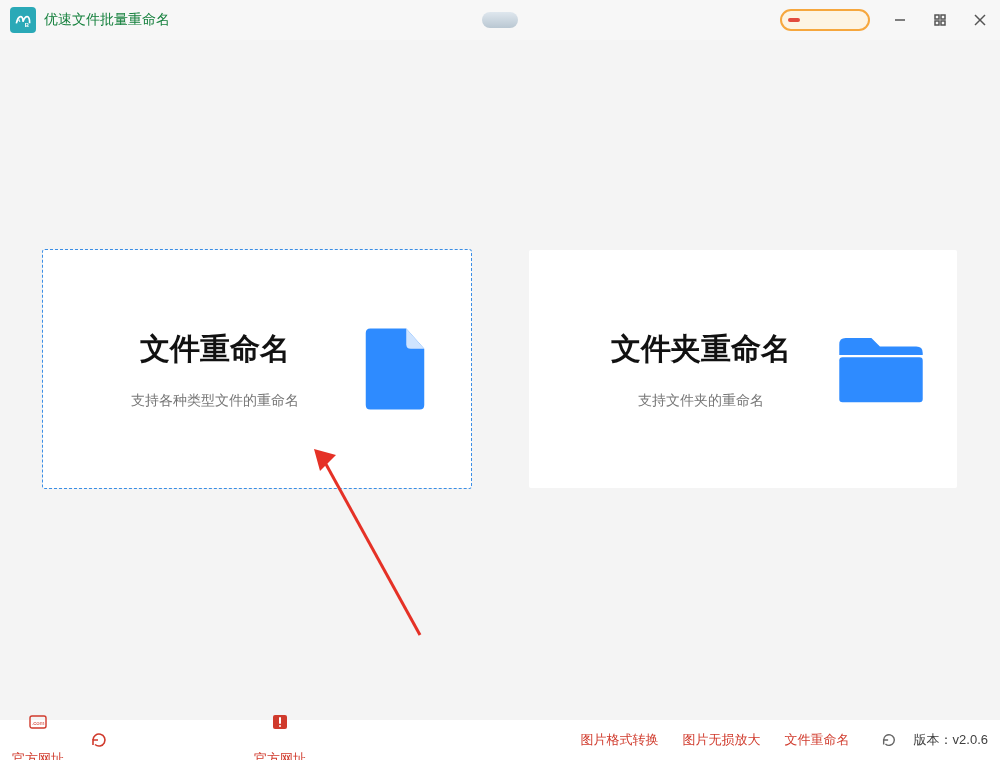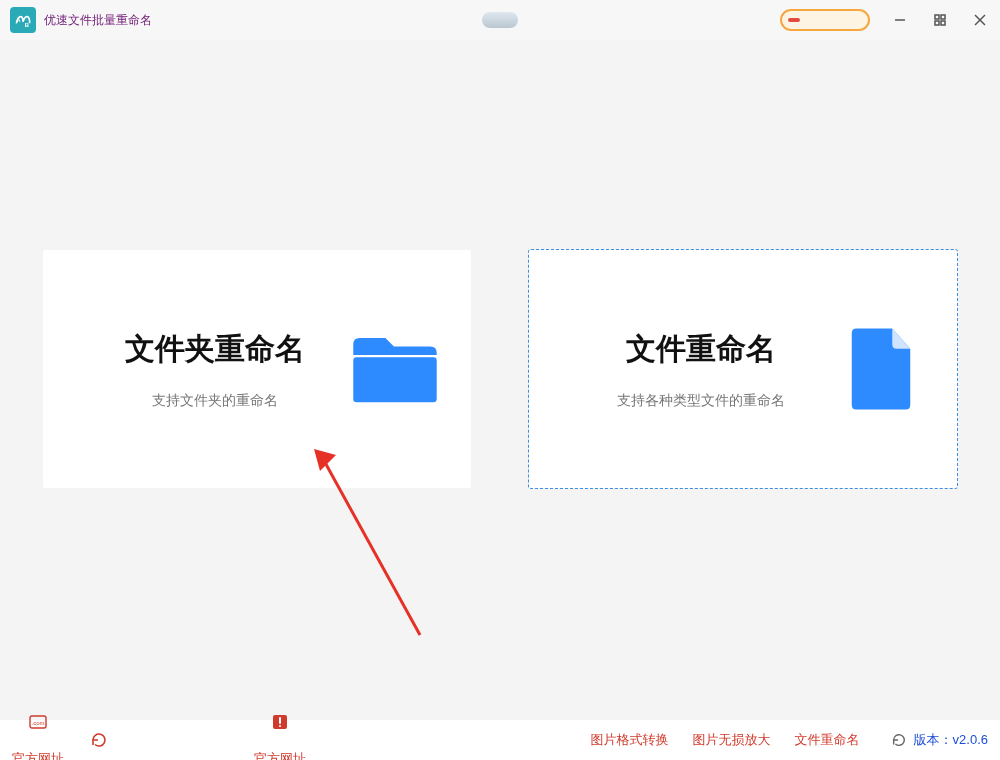--- a/index.html
+++ b/index.html
@@ -27,22 +27,22 @@
     border-radius: 4px;
     display: flex;
     align-items: center;
     justify-content: center;
     color: #fff;
     font-size: 10px;
     font-weight: bold;
     margin-right: 8px;
   }
   .app-title {
-    font-size: 12px;
-    color: #701a75;
+    font-size: 14px;
+    color: #15803d;
   }
   .titlebar-center {
     position: absolute;
     left: 50%;
     top: 50%;
     transform: translate(-50%, -50%);
     width: 36px; height: 16px;
     border-radius: 8px;
     background: linear-gradient(#dfe7ee, #b9c7d2);
   }
@@ -175,22 +175,22 @@
   }
   .footer-spacer { flex: 1; }
   .footer-link {
     color: #d03a2c;
     margin: 0 12px;
     cursor: pointer;
   }
   .version-wrap {
     display: flex;
     align-items: center;
-    gap: 6px;
-    color: #1d4ed8;
+    gap: 16px;
+    color: #404040;
     margin-left: 18px;
   }
 </style>
 </head>
 <body>
 
 <div class="titlebar">
   <div class="app-logo">
     <svg viewBox="0 0 24 24" width="20" height="20">
       <path d="M4 16 Q6 8 9 8 Q12 8 12 14 Q14 8 17 8 Q20 8 20 16" stroke="#fff" stroke-width="2" fill="none"></path>
@@ -221,43 +221,43 @@
       <svg viewBox="0 0 14 14">
           <line x1="2" y1="2" x2="12" y2="12"></line>
           <line x1="12" y1="2" x2="2" y2="12"></line>
         </svg>
     </div>
   </div>
 </div>
 
 <div class="main">
   <div class="cards">
+
+    <div class="card selected">
+      <div class="card-left">
+        <div class="card-title">文件重命名</div>
+        <div class="card-sub">支持各种类型文件的重命名</div>
+      </div>
+      <div class="card-icon">
+        <svg viewBox="0 0 64 80" width="72" height="94">
+          <path d="M6 4 H42 L58 22 V72 Q58 76 54 76 H10 Q6 76 6 72 V8 Q6 4 10 4 Z" fill="#2e8bff"></path>
+          <path d="M42 4 L58 22 H46 Q42 22 42 18 Z" fill="#cfe4ff"></path>
+        </svg>
+      </div>
+    </div>
 
     <div class="card">
       <div class="card-left">
         <div class="card-title">文件夹重命名</div>
         <div class="card-sub">支持文件夹的重命名</div>
       </div>
       <div class="card-icon">
         <svg viewBox="0 0 86 70" width="92" height="78">
           <path d="M4 12 Q4 6 10 6 H34 L42 14 H76 Q82 14 82 20 V22 H4 Z" fill="#2e8bff"></path>
           <rect x="4" y="24" width="78" height="42" rx="3" fill="#2e8bff"></rect>
-        </svg>
-      </div>
-    </div>
-
-    <div class="card selected">
-      <div class="card-left">
-        <div class="card-title">文件重命名</div>
-        <div class="card-sub">支持各种类型文件的重命名</div>
-      </div>
-      <div class="card-icon">
-        <svg viewBox="0 0 64 80" width="72" height="94">
-          <path d="M6 4 H42 L58 22 V72 Q58 76 54 76 H10 Q6 76 6 72 V8 Q6 4 10 4 Z" fill="#2e8bff"></path>
-          <path d="M42 4 L58 22 H46 Q42 22 42 18 Z" fill="#cfe4ff"></path>
         </svg>
       </div>
     </div>
 
   </div>
 
   <svg class="arrow-svg" viewBox="0 0 140 200">
     <defs>
       <marker id="ah" markerWidth="14" markerHeight="14" refX="3" refY="6" orient="auto">
         <path d="M0 0 L12 6 L0 12 Z" fill="#e53126"></path>

